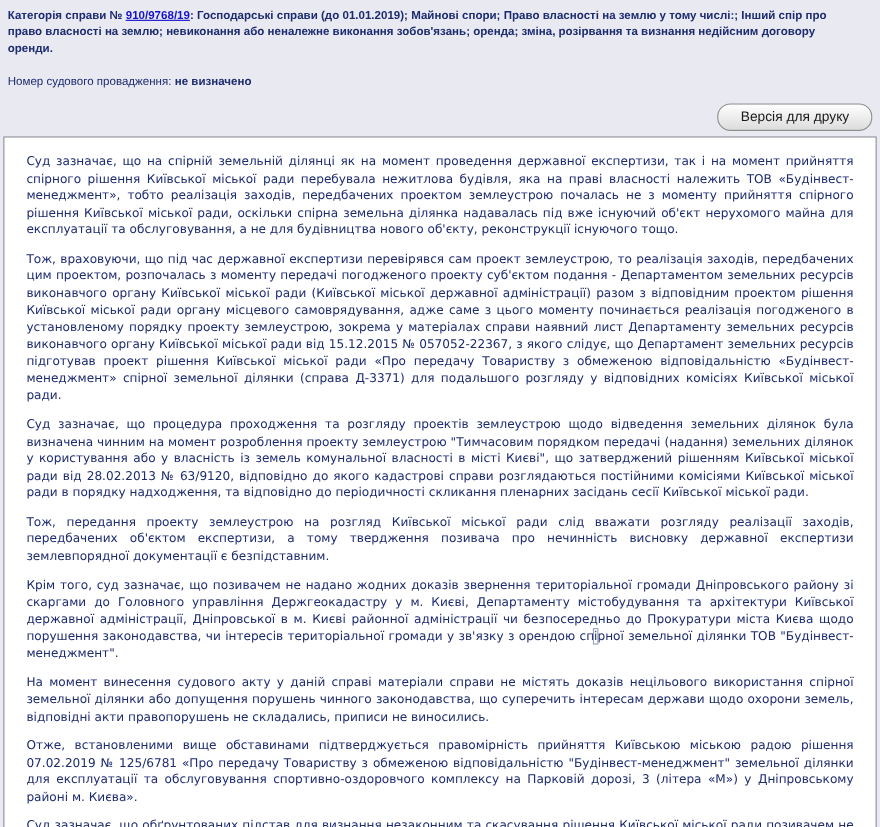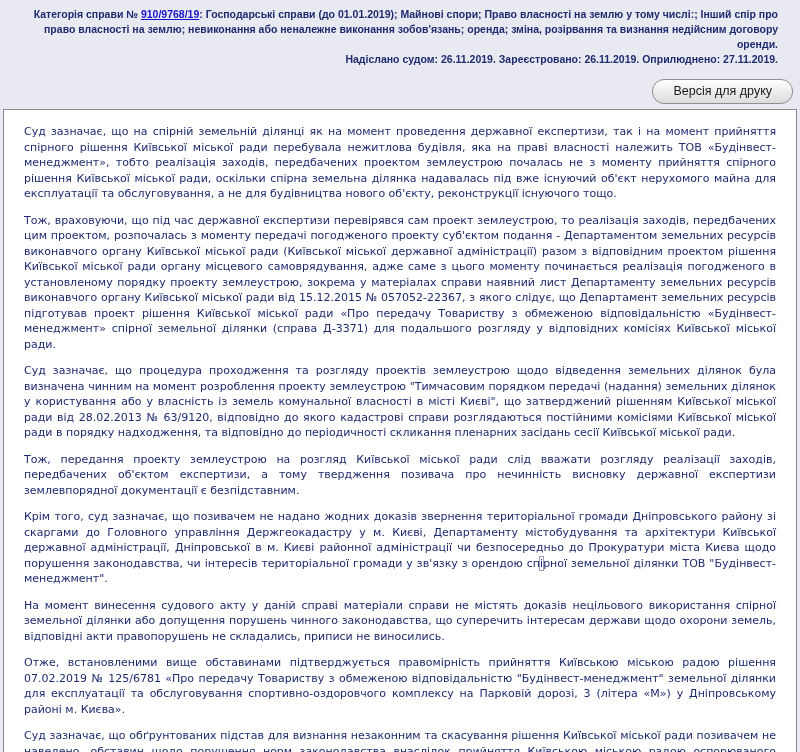--- a/index.html
+++ b/index.html
@@ -9,21 +9,20 @@
     background: #e9e9f2;
     font-family: "Liberation Sans", "DejaVu Sans", sans-serif;
     box-sizing: border-box;
   }
   
   .meta {
     padding: 7px 22px 0 7px;
     color: #1d2b6f;
     font-size: 10.5px;
     line-height: 15px;
-    text-align: right;
   }
   .meta .bold { font-weight: bold; }
   .meta-line.category, .meta-line.dates { font-weight: bold; }
   .case-link {
     color: #1512cb;
     font-weight: bold;
     text-decoration: underline;
     cursor: pointer;
   }
   .meta-line.proceeding { margin-top: 15px; font-weight: normal; }
@@ -58,21 +57,23 @@
   .doc p { margin: 11px 11px; }
   .char-box { outline: 1px solid #9aa0b8; }
 </style>
 </head>
 <body>
 
 <div class="meta">
   <div class="meta-line category">
     <span class="bold">Категорія справи № </span><a class="case-link" href="#">910/9768/19</a><span class="bold">: Господарські справи (до 01.01.2019); Майнові спори; Право власності на землю у тому числі:; Інший спір про право власності на землю; невиконання або неналежне виконання зобов'язань; оренда; зміна, розірвання та визнання недійсним договору оренди.</span>
   </div>
-  <div class="meta-line dates">Надіслано судом: 26.11.2019. Зареєстровано: 26.11.2019. Оприлюднено: 27.11.2019.</div>
+  <div class="meta-line proceeding">
+    <span>Номер судового провадження: </span><span class="value">не визначено</span>
+  </div>
 </div>
 
 <div class="toolbar">
   <button class="print-btn">Версія для друку</button>
 </div>
 
 <div class="doc">
   <p>Суд зазначає, що на спірній земельній ділянці як на момент проведення державної експертизи, так і на момент прийняття спірного рішення Київської міської ради перебувала нежитлова будівля, яка на праві власності належить ТОВ «Будінвест-менеджмент», тобто реалізація заходів, передбачених проектом землеустрою почалась не з моменту прийняття спірного рішення Київської міської ради, оскільки спірна земельна ділянка надавалась під вже існуючий об'єкт нерухомого майна для експлуатації та обслуговування, а не для будівництва нового об'єкту, реконструкції існуючого тощо.</p>
   <p>Тож, враховуючи, що під час державної експертизи перевірявся сам проект землеустрою, то реалізація заходів, передбачених цим проектом, розпочалась з моменту передачі погодженого проекту суб'єктом подання - Департаментом земельних ресурсів виконавчого органу Київської міської ради (Київської міської державної адміністрації) разом з відповідним проектом рішення Київської міської ради органу місцевого самоврядування, адже саме з цього моменту починається реалізація погодженого в установленому порядку проекту землеустрою, зокрема у матеріалах справи наявний лист Департаменту земельних ресурсів виконавчого органу Київської міської ради від 15.12.2015 № 057052-22367, з якого слідує, що Департамент земельних ресурсів підготував проект рішення Київської міської ради «Про передачу Товариству з обмеженою відповідальністю «Будінвест-менеджмент» спірної земельної ділянки (справа Д-3371) для подальшого розгляду у відповідних комісіях Київської міської ради.</p>
   <p>Суд зазначає, що процедура проходження та розгляду проектів землеустрою щодо відведення земельних ділянок була визначена чинним на момент розроблення проекту землеустрою "Тимчасовим порядком передачі (надання) земельних ділянок у користування або у власність із земель комунальної власності в місті Києві", що затверджений рішенням Київської міської ради від 28.02.2013 № 63/9120, відповідно до якого кадастрові справи розглядаються постійними комісіями Київської міської ради в порядку надходження, та відповідно до періодичності скликання пленарних засідань сесії Київської міської ради.</p>

